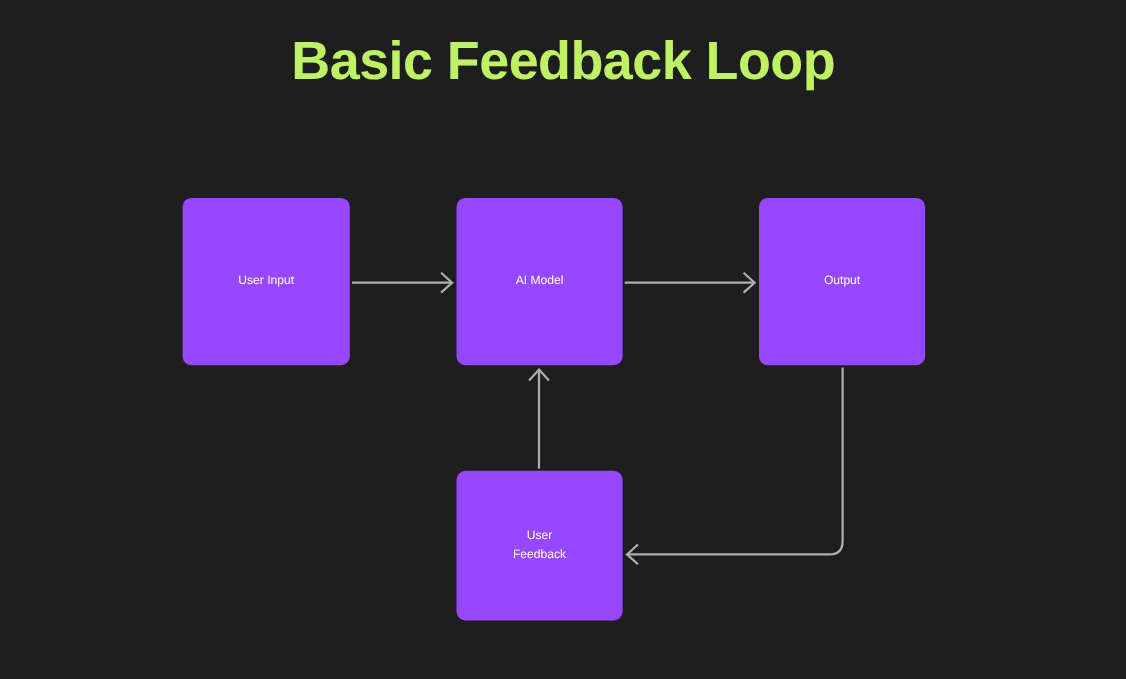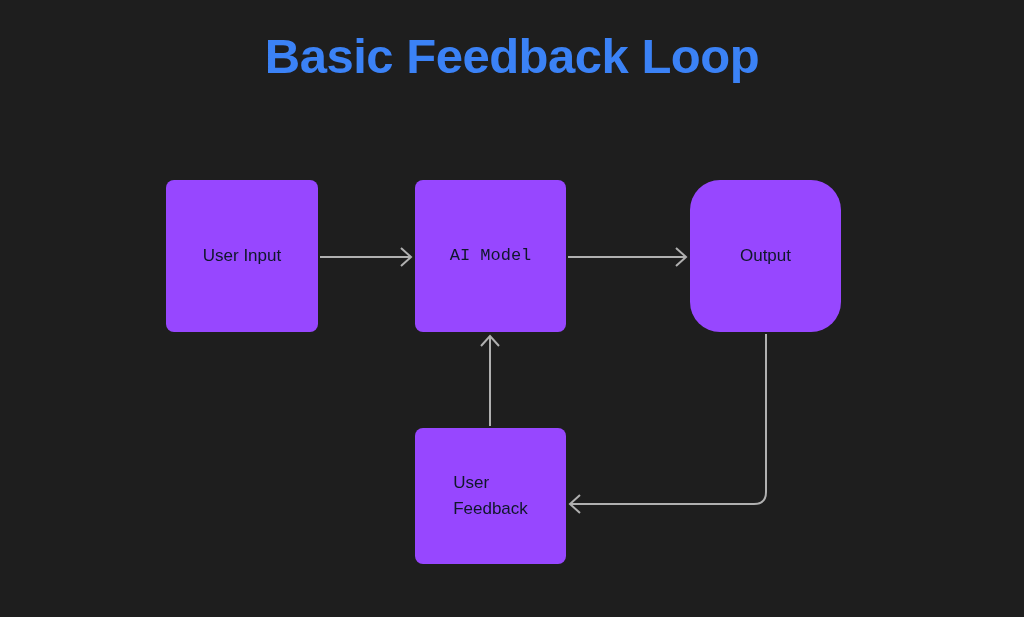--- a/index.html
+++ b/index.html
@@ -18,48 +18,49 @@
     width: 1024px;
     height: 617px;
     background: #1e1e1e;
   }
   .diagram-title {
     position: absolute;
     left: 0;
     top: 30px;
     width: 1024px;
     text-align: center;
-    color: #3b82f6;
+    color: #bef264;
     font-size: 49px;
     font-weight: bold;
     letter-spacing: -0.5px;
     line-height: 1.1;
     user-select: none;
   }
   .node {
     position: absolute;
     background: #9747ff;
     border-radius: 8px;
     display: flex;
     align-items: center;
     justify-content: center;
     box-sizing: border-box;
     padding: 6px;
   }
   .node-label {
-    color: #0f172a;
-    font-size: 17px;
+    color: #ffffff;
+    font-size: 11px;
     font-weight: 400;
+    text-align: center;
     line-height: 1.55;
     white-space: pre-line;
     user-select: none;
   }
   #node-user-input   { left: 166px; top: 180px;  width: 152px; height: 152px; }
-  #node-ai-model     { left: 415px; top: 180px;  width: 151px; height: 152px; font-family: Liberation Mono, monospace; }
-  #node-output       { left: 690px; top: 180px;  width: 151px; height: 152px; border-radius: 30px; }
+  #node-ai-model     { left: 415px; top: 180px;  width: 151px; height: 152px; }
+  #node-output       { left: 690px; top: 180px;  width: 151px; height: 152px; }
   #node-user-feedback{ left: 415px; top: 428px;  width: 151px; height: 136px; }
 
   #connector-layer {
     position: absolute;
     left: 0;
     top: 0;
     width: 1024px;
     height: 617px;
     pointer-events: none;
   }

